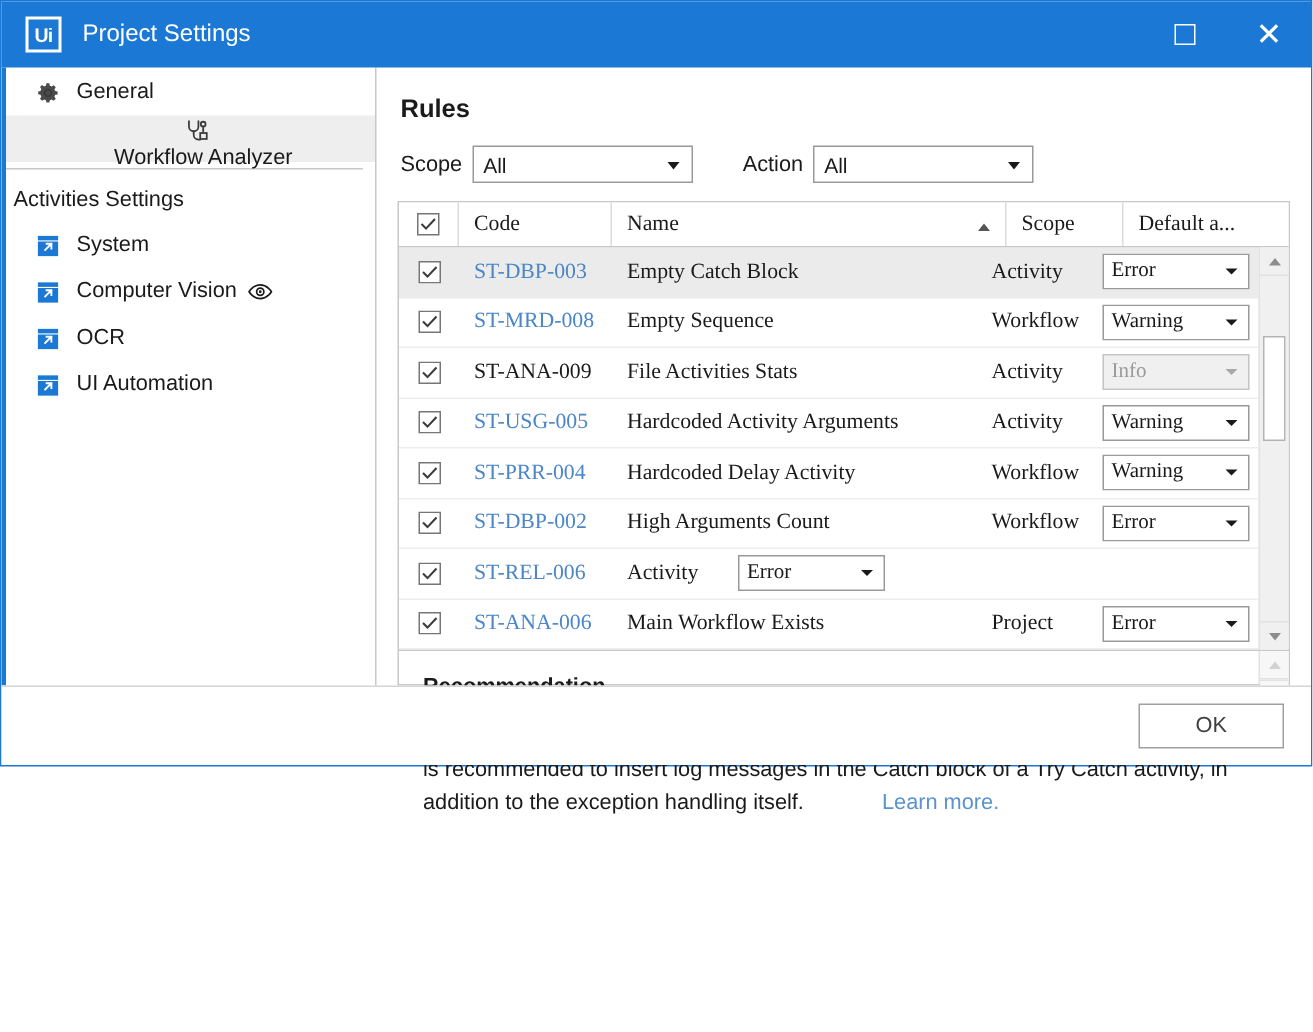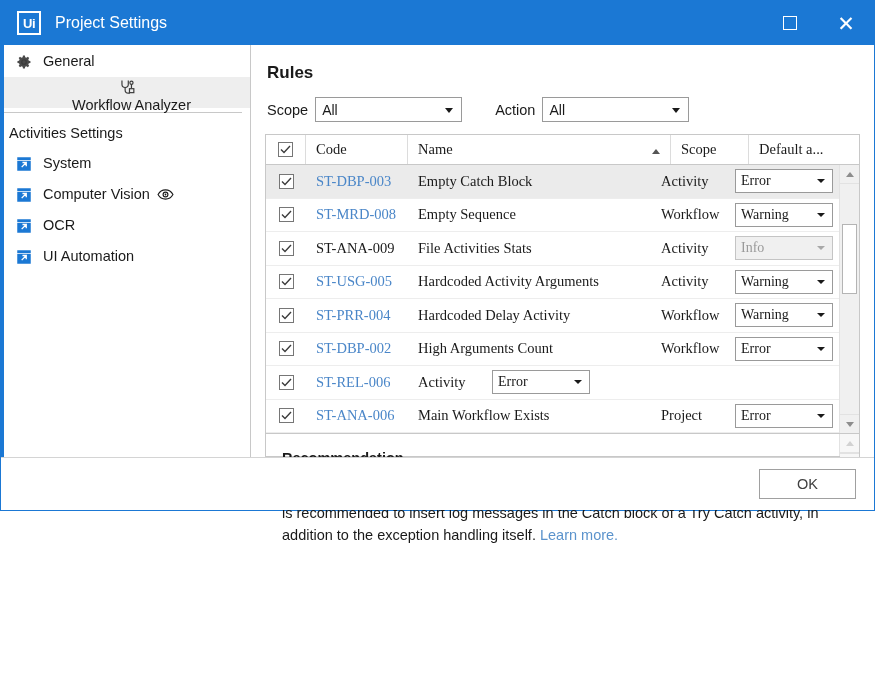--- a/index.html
+++ b/index.html
@@ -87,21 +87,21 @@
     flex: 0 0 250px;
     border-right: 1px solid #c8c8c8;
     border-left: 3px solid #1b78d4;
     background: #ffffff;
     padding-top: 1px;
   }
   .nav-item {
     height: 31px;
     display: flex;
     align-items: center;
-    padding-left: 9px;
+    padding-left: 17px;
     font-size: 14.5px;
     color: #1a1a1a;
     white-space: nowrap;
   }
   .nav-item.selected { background: #eeeeee; flex-direction: column; }
   .nav-ico {
     width: 21px; height: 21px;
     flex: 0 0 21px;
     margin-right: 9px;
     display: flex;
@@ -349,21 +349,21 @@
     font-weight: bold;
     color: #1a1a1a;
     margin-bottom: 14px;
   }
   .rec-body {
     font-size: 14.5px;
     color: #1a1a1a;
     line-height: 22px;
     max-width: 548px;
   }
-  .rec-link { color: #5b93cc; }
+  .rec-link { color: #5b93cc; margin-left: 48px; }
 
   
   .footer {
     height: 53px;
     flex: 0 0 53px;
     border-top: 1px solid #d4d4d4;
     display: flex;
     align-items: center;
     justify-content: flex-end;
     padding-right: 18px;

